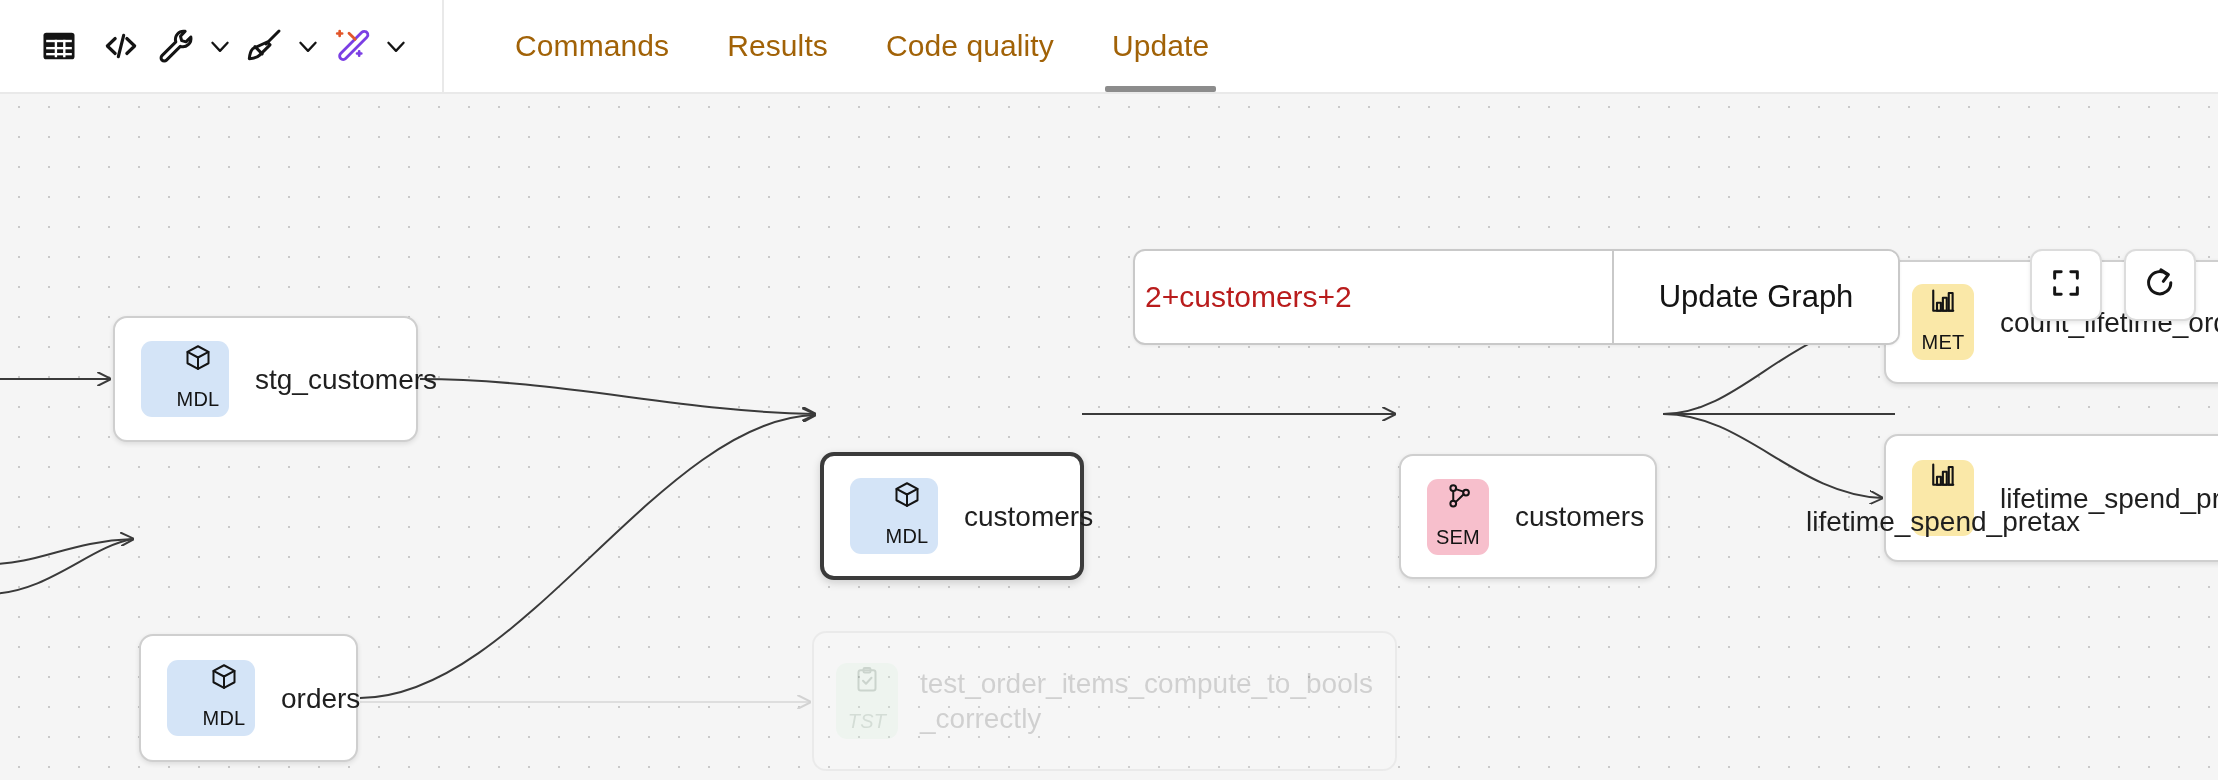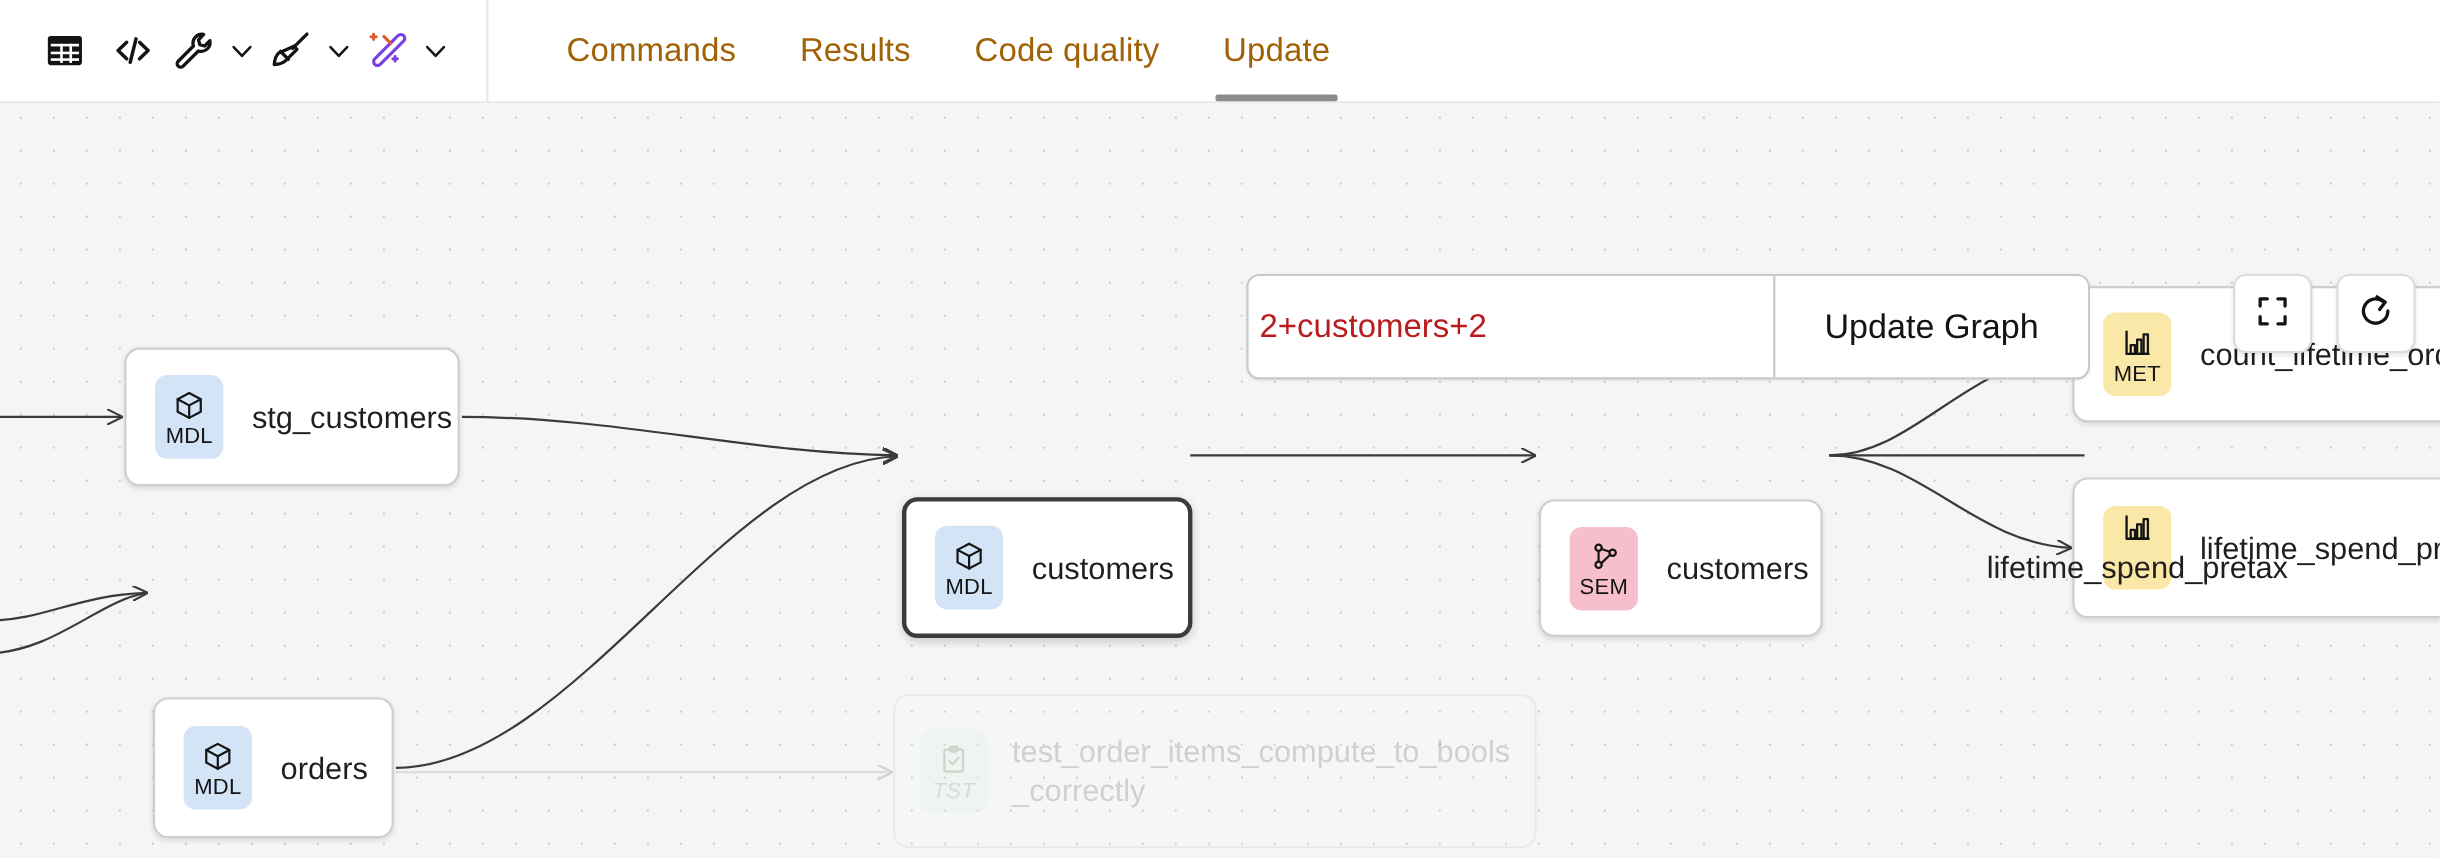--- a/index.html
+++ b/index.html
@@ -139,24 +139,23 @@
     background: rgba(255,255,255,0.35);
   }
   .badge {
     flex: 0 0 auto;
     width: 62px;
     height: 76px;
     border-radius: 11px;
     display: flex;
     flex-direction: column;
     align-items: center;
-    justify-content: center;
-    gap: 1px;
-  }
-  .badge-mdl { background: #d4e4f7; }
+    gap: 14px;
+  }
+  .badge-mdl { background: #d4e4f7; padding-left: 26px; }
   .badge-sem { background: #f7bfcc; }
   .badge-met { background: #fae8a8; }
   .badge-tst { background: #dff3e3; }
   .badge .glyph {
     height: 34px;
     display: flex;
     align-items: center;
     justify-content: center;
   }
   .badge .badge-label {

